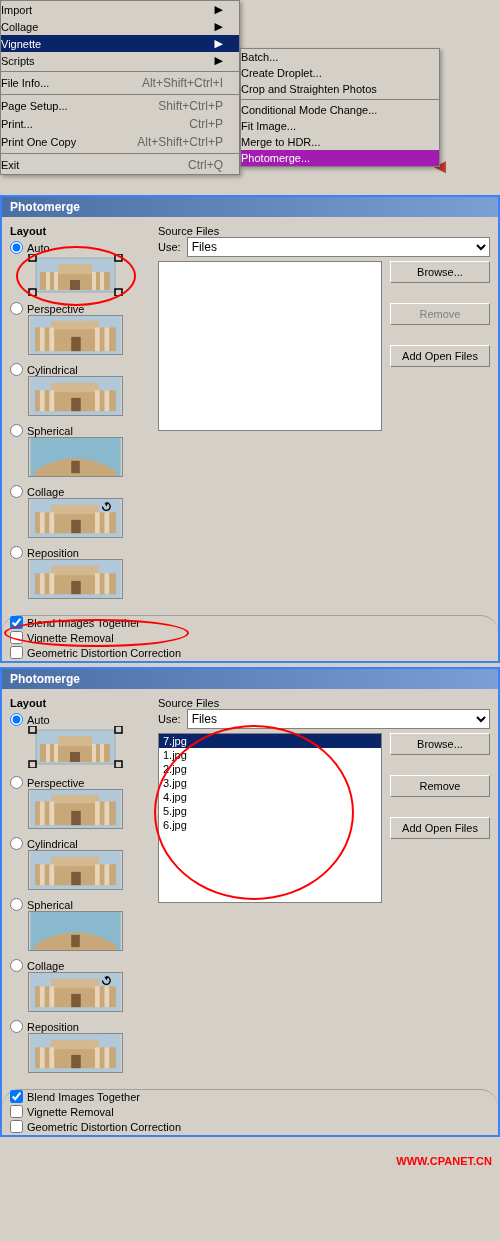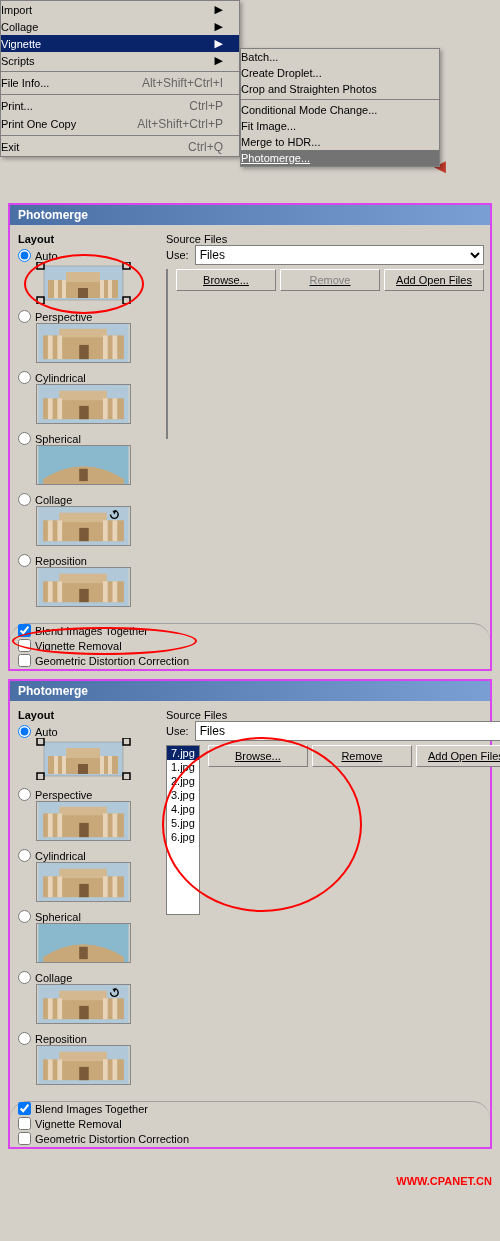--- a/index.html
+++ b/index.html
@@ -55,23 +55,23 @@
       border: 1px solid #808080;
       box-shadow: 2px 2px 4px rgba(0,0,0,0.3);
     }
     .submenu-automate .menu-item.highlighted {
       background: #0a246a;
       color: white;
     }
 
     
     .photomerge-dialog {
-      border: 2px solid #d946ef;
+      border: 2px solid #3b82f6;
       background: #d4d0c8;
-      margin: 8px;
+      margin: 0;
     }
 
     .dialog-title-bar {
       background: linear-gradient(to right, #4a6fa5, #7a9fd5);
       color: white;
       padding: 3px 8px;
       font-weight: bold;
       font-size: 12px;
     }
 
@@ -129,24 +129,23 @@
       padding: 1px 4px;
       cursor: default;
     }
     .file-list-item.selected {
       background: #0a246a;
       color: white;
     }
 
     .source-buttons {
       display: flex;
-      flex-direction: row;
-      gap: 4px;
+      flex-direction: column;
+      gap: 20px;
       margin-left: 4px;
-      text-decoration: underline;
     }
     .btn {
       width: 100px;
       height: 22px;
       background: #d4d0c8;
       border: 1px solid #808080;
       border-top-color: #fff;
       border-left-color: #fff;
       font-size: 11px;
       cursor: pointer;
@@ -227,20 +226,24 @@
       <span>Scripts</span>
       <span class="arrow">▶</span>
     </div>
     <div class="menu-separator"></div>
     <div class="menu-item">
       <span>File Info...</span>
       <span class="shortcut">Alt+Shift+Ctrl+I</span>
     </div>
     <div class="menu-separator"></div>
     <div class="menu-item">
+      <span>Page Setup...</span>
+      <span class="shortcut">Shift+Ctrl+P</span>
+    </div>
+    <div class="menu-item">
       <span>Print...</span>
       <span class="shortcut">Ctrl+P</span>
     </div>
     <div class="menu-item">
       <span>Print One Copy</span>
       <span class="shortcut">Alt+Shift+Ctrl+P</span>
     </div>
     <div class="menu-separator"></div>
     <div class="menu-item">
       <span>Exit</span>
@@ -261,21 +264,21 @@
     <div class="menu-separator"></div>
     <div class="menu-item">
       <span>Conditional Mode Change...</span>
     </div>
     <div class="menu-item">
       <span>Fit Image...</span>
     </div>
     <div class="menu-item">
       <span>Merge to HDR...</span>
     </div>
-    <div class="menu-item highlighted" style="background:#737373;color:white;text-decoration:underline;">
+    <div class="menu-item highlighted" style="background:#a21caf;color:white;">
       <span>Photomerge...</span>
     </div>
   </div>
 
   <div style="position:absolute;left:430px;top:155px;font-size:20px;color:#c0392b;">◄</div>
 </div>
 
 <div class="photomerge-dialog">
   <div class="dialog-title-bar">
     <span>Photomerge</span>

